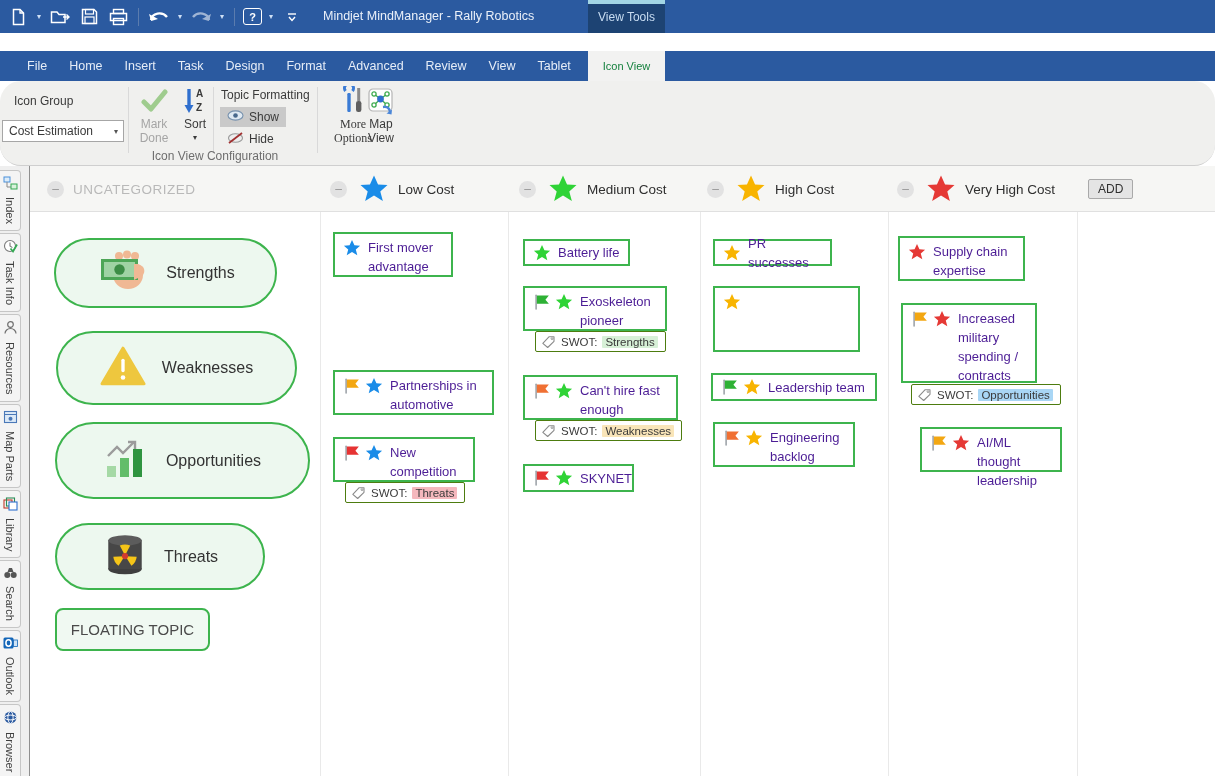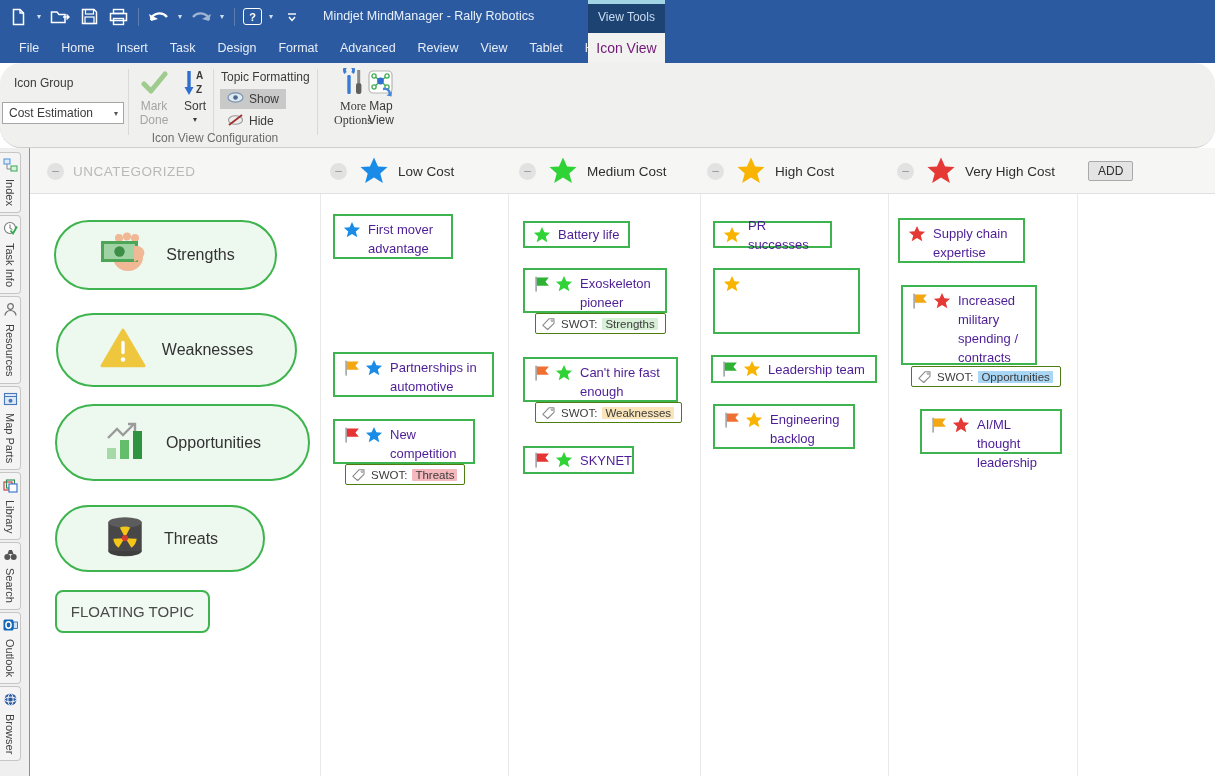--- a/index.html
+++ b/index.html
@@ -13,23 +13,23 @@
   .qat .qbtn { display:flex; align-items:center; justify-content:center; width:24px; height:26px; }
   .qat .qcaret { font-size:8px; color:#cfe0f5; width:8px; text-align:center; }
   .qat .qsep { width:1px; height:18px; background:#5b7cae; margin:0 3px; }
   .qat svg { display:block; }
   .dim { opacity:.55; }
   .win-title { position:absolute; left:323px; top:0; height:33px; line-height:33px; font-size:12.5px; color:#eaf0f9; }
   .ctx-group { position:absolute; left:588px; top:0; width:77px; height:33px; background:#1d4373; display:flex; align-items:center; justify-content:center; font-size:12px; color:#c8ddf2; }
   .ctx-group::before { content:""; position:absolute; left:0; top:0; right:0; height:4px; background:#a2d5e4; }
 
   
-  .menubar { position:relative; height:30px; background:#2b5aa0; display:flex; align-items:center; padding-left:8px; }
+  .menubar { position:relative; height:30px; background:#2b5aa0; display:flex; align-items:center; padding-left:16px;margin-top:18px; }
   .menu-tab { padding:0 11px; line-height:30px; font-size:12.5px; color:#e6edf7; cursor:default; }
-  .active-tab { position:absolute; left:588px; top:0; width:77px; height:30px; background:#f2f2f1; color:#701a75; text-align:center; line-height:30px; font-size:14px; }
+  .active-tab { position:absolute; left:588px; top:0; width:77px; height:30px; background:#f2f2f1; color:#15803d; text-align:center; line-height:30px; font-size:11px; }
 
   
   .ribbon { position:relative; height:85px; background:#f0f0ee; border-bottom:1px solid #cfcfcf; font-size:12px; color:#3a3a3a;border-radius:21px; }
   .rb-sep { position:absolute; top:6px; height:66px; width:1px; background:#d9d9d9; }
   .icon-group-label { position:absolute; left:14px; top:13px; }
   .combo { position:absolute; left:2px; top:39px; width:122px; height:22px; background:#fff; border:1px solid #a6a6a6; display:flex; align-items:center; padding-left:6px; }
   .combo .caret { margin-left:auto; padding-right:5px; font-size:8px; color:#555; }
   .bigbtn { position:absolute; top:4px; display:flex; flex-direction:column; align-items:center; text-align:center; line-height:14px; }
   .bigbtn .ic { height:32px; display:flex; align-items:center; justify-content:center; }
   .disabled-label { color:#a5a5a5; }

